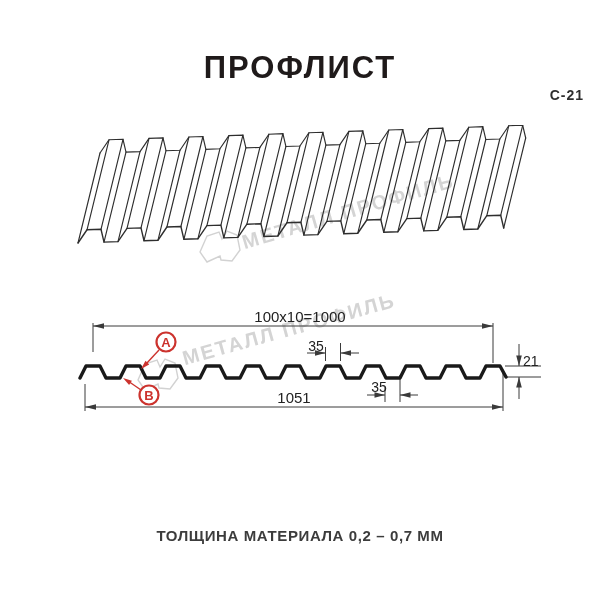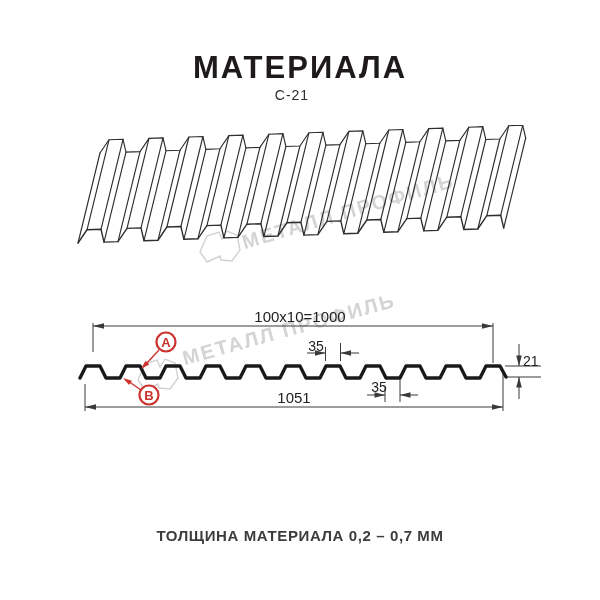--- a/index.html
+++ b/index.html
@@ -5,22 +5,22 @@
   html,body{margin:0;padding:0;background:#ffffff;}
   .canvas{
     position:relative;width:600px;height:600px;background:#ffffff;overflow:hidden;
     font-family:"Liberation Sans", sans-serif;
   }
   .title{
     position:absolute;top:50px;left:0;width:600px;margin:0;text-align:center;
     font-size:31px;font-weight:800;letter-spacing:2px;color:#1f1a1a;
   }
   .model{
-    position:absolute;top:87px;left:0;width:584px;text-align:center;
-    font-size:14px;font-weight:400;letter-spacing:1px;color:#2e2e2e;
+    position:absolute;top:87px;left:0;width:584px;text-align:right;
+    font-size:14px;font-weight:700;letter-spacing:1px;color:#2e2e2e;
   }
   .footer-note{
     position:absolute;top:527px;left:0;width:600px;text-align:center;
     font-size:15px;font-weight:600;letter-spacing:0.6px;color:#3c3c3c;
   }
   .wm-text{
     position:absolute;white-space:nowrap;color:#d4d4d4;font-weight:700;
     font-size:20px;letter-spacing:2px;z-index:1;
   }
   .wm-text-1{left:246px;top:230px;transform:rotate(-16.5deg);transform-origin:0 100%;height:24px;line-height:24px;}
@@ -32,21 +32,21 @@
   .svgsec{position:absolute;left:0;top:300px;z-index:2;}
   text.dim{font-family:"Liberation Sans",sans-serif;font-size:15px;fill:#222222;}
   text.dim-small{font-size:14px;}
   text.mark{font-family:"Liberation Sans",sans-serif;font-size:13px;font-weight:700;}
 </style>
 </head>
 <body>
 
 <div class="canvas">
 
-  <h1 class="title">МАТЕРИАЛА</h1>
+  <h1 class="title">ПРОФЛИСТ</h1>
   <div class="model">С-21</div>
 
   <svg class="wm-logo wm-logo-1" width="50" height="40" viewBox="0 0 50 34">
     <path d="M6,22 L13,6 L25,2 L28,9 L33,1 L43,5 L46,20 L38,31 L27,30 L26,26 L13,32 Z" fill="none" stroke="#d2d2d2" stroke-width="1.4"></path>
   </svg>
   <span class="wm-text wm-text-1">МЕТАЛЛ ПРОФИЛЬ</span>
 
   <svg class="wm-logo wm-logo-2" width="50" height="46" viewBox="0 0 50 34">
     <path d="M6,22 L13,6 L25,2 L28,9 L33,1 L43,5 L46,20 L38,31 L27,30 L26,26 L13,32 Z" fill="none" stroke="#d2d2d2" stroke-width="1.4"></path>
   </svg>

